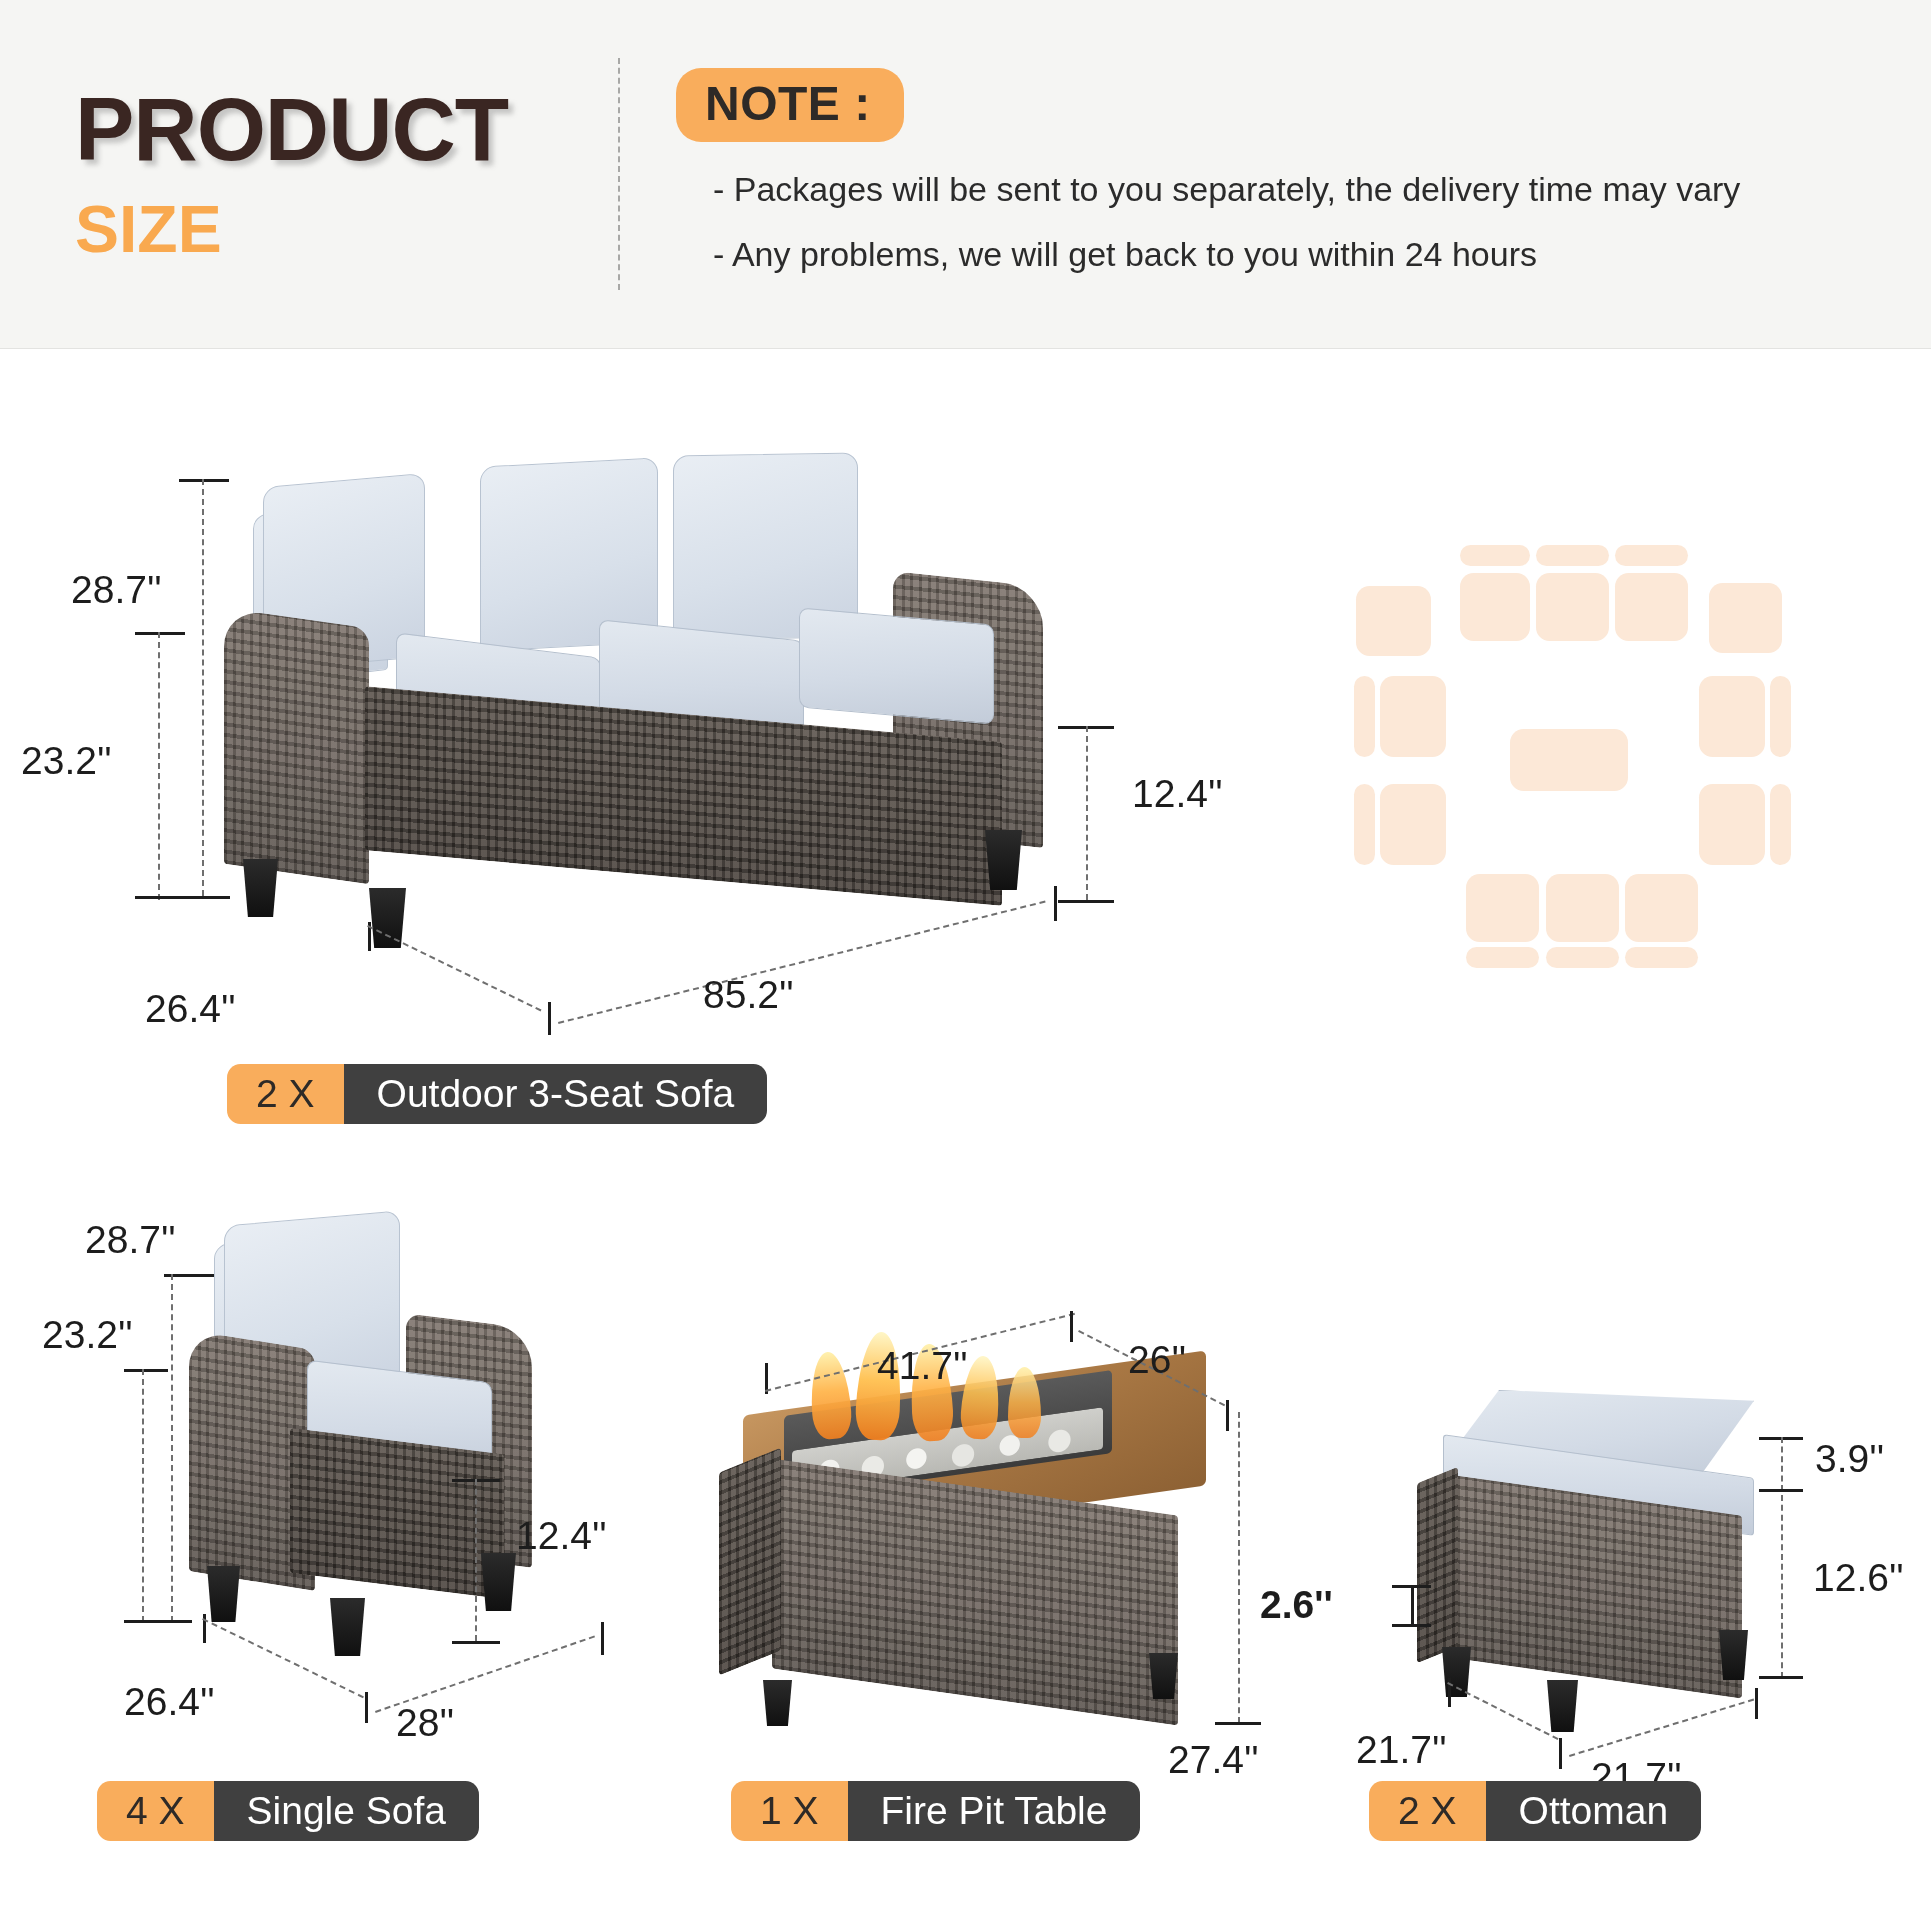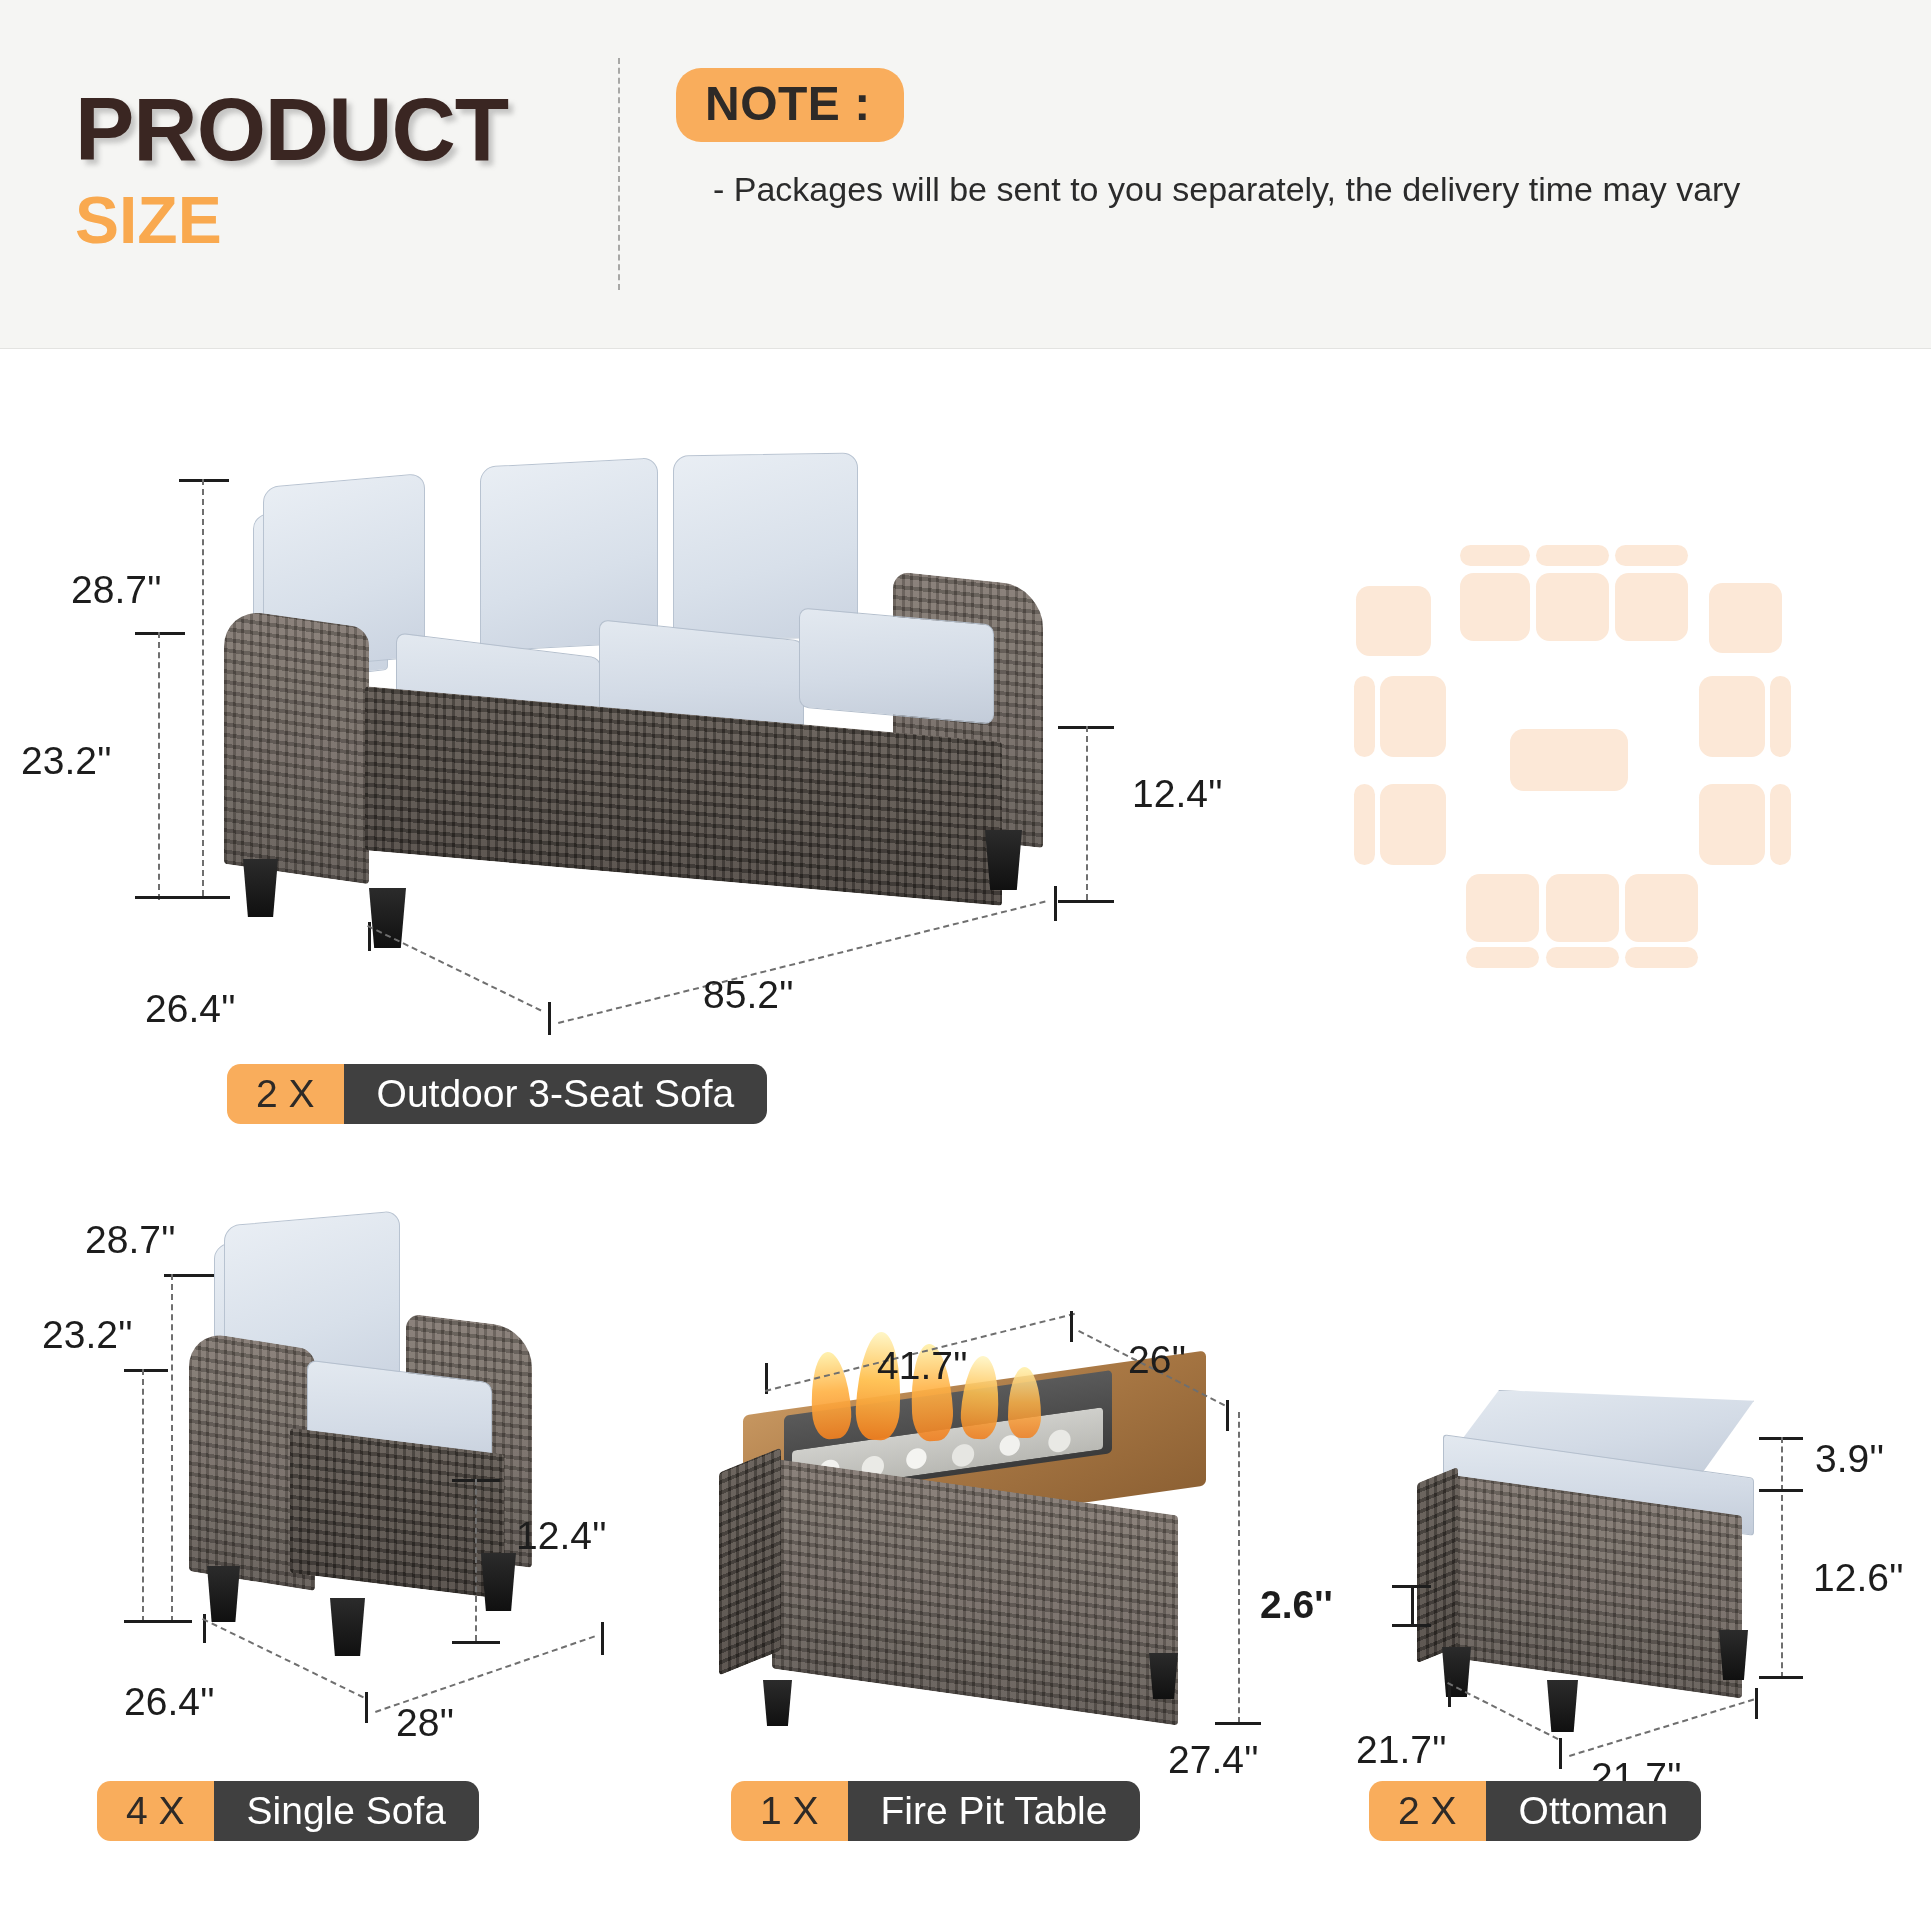--- a/index.html
+++ b/index.html
@@ -20,21 +20,21 @@
   .title-block{
     position:absolute;left:75px;top:85px;
   }
   .title-main{
     font-size:89px;font-weight:bold;color:#3a2622;
     letter-spacing:-1px;line-height:1.0;
     text-shadow:4.8px 4.8px 5.8px rgba(120,120,120,.38);
   }
   .title-sub{
     font-size:66px;font-weight:bold;color:#f9a94f;
-    letter-spacing:0px;line-height:1.0;margin-top:13px;
+    letter-spacing:0px;line-height:1.0;margin-top:22px;
   }
   .divider{
     position:absolute;left:618px;top:58px;
     width:0;height:232px;
     border-left:2.9px dashed #a8a8a6;
   }
   .note-badge{
     position:absolute;left:676px;top:68px;
     background:#f9ad5c;
     border-radius:25px;
@@ -117,20 +117,21 @@
     <div class="title-main">PRODUCT</div>
     <div class="title-sub">SIZE</div>
   </div>
 
   <div class="divider"></div>
 
   <div class="note-badge">NOTE :</div>
 
   <div class="note-lines">
     <div class="note-line">- Packages will be sent to you separately, the delivery time may vary</div>
+    <div class="note-line">- Any problems, we will get back to you within 24 hours</div>
   </div>
 </div>
 
 <div>
 
   <div style="position:absolute;left:253px;top:507px;width:133px;height:169px;transform:skewY(-7deg);border-radius:13.5px 13.5px 3.9px 3.9px;" class="cushion-back"></div>
   <div style="position:absolute;left:263px;top:480px;width:160px;height:182px;transform:skewY(-5deg);border-radius:15.4px 15.4px 3.9px 3.9px;" class="cushion-back"></div>
   <div style="position:absolute;left:480px;top:462px;width:176px;height:183px;transform:skewY(-3deg);border-radius:15.4px 15.4px 3.9px 3.9px;" class="cushion-back"></div>
   <div style="position:absolute;left:673px;top:454px;width:183px;height:183px;transform:skewY(-1deg);border-radius:15.4px 15.4px 3.9px 3.9px;" class="cushion-back"></div>
 

